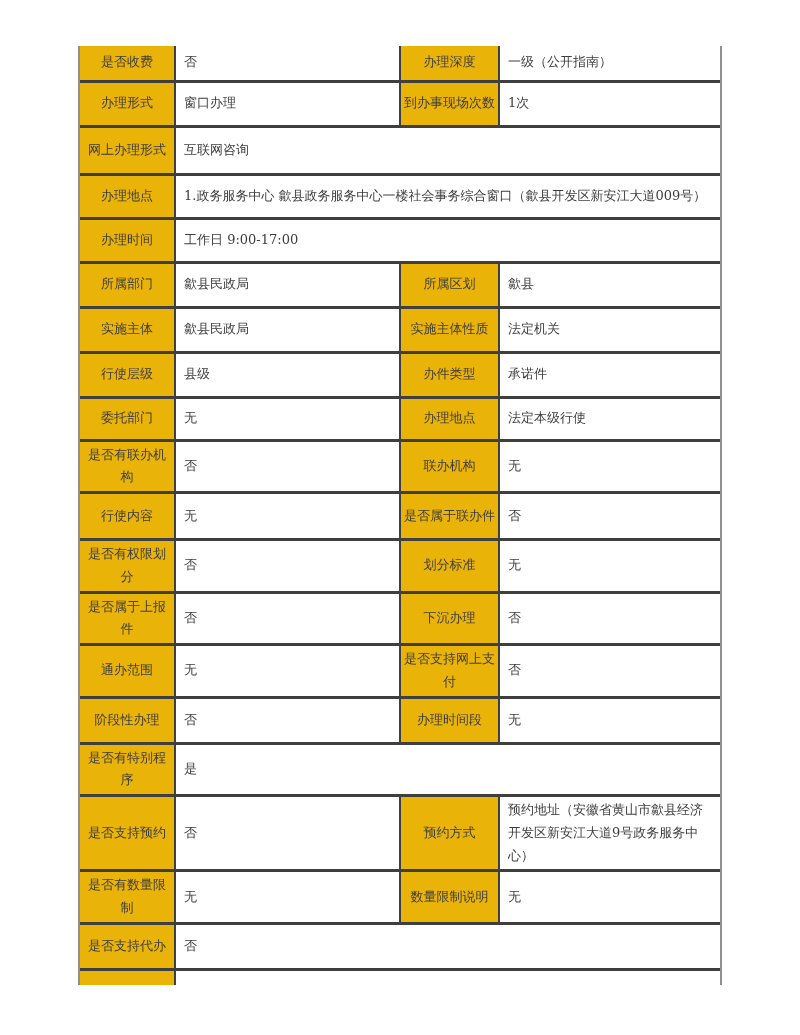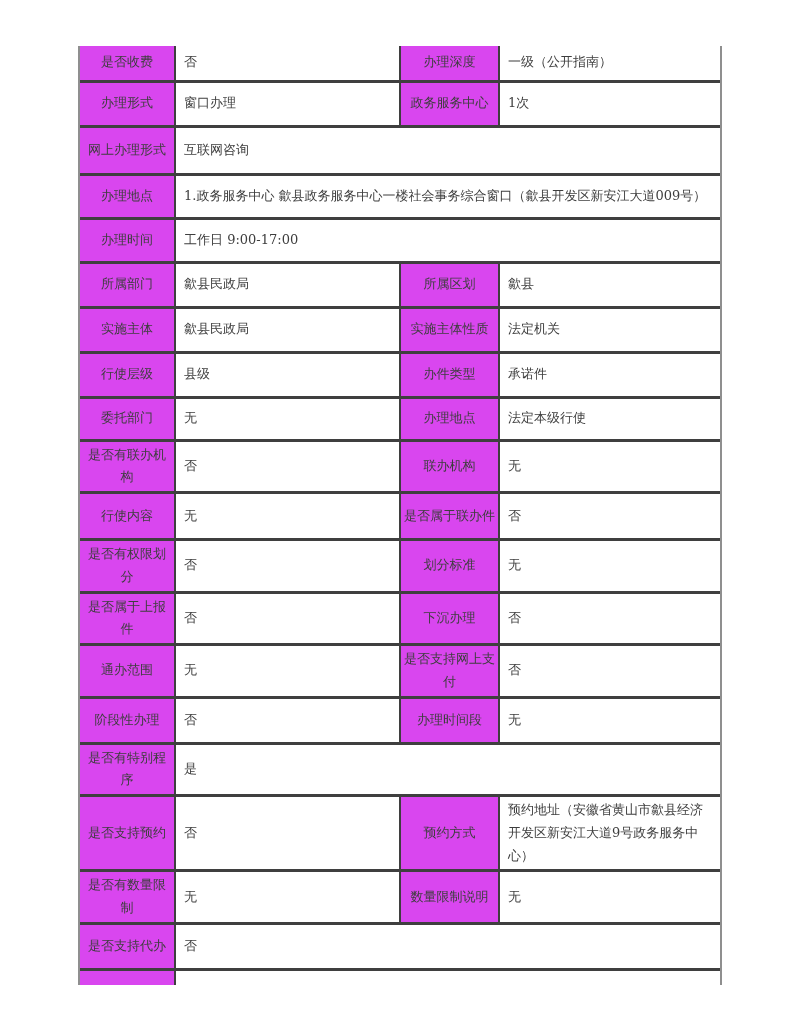--- a/index.html
+++ b/index.html
@@ -32,21 +32,21 @@
     font-size:13px;
     color:#3e3e3e;
     line-height:1.75;
     overflow:hidden;
     box-sizing:border-box;
   }
   tr:first-child td{border-top:none;}
   td:first-child{border-left:none;}
   td:last-child{border-right:none;}
   td.label{
-    background:#d946ef;
+    background:#eab308;
     text-align:center;
     vertical-align:middle;
     padding:2px 3px;
   }
   td.value{
     background:#ffffff;
     text-align:left;
     vertical-align:middle;
     padding:2px 10px 2px 8px;
   }
@@ -70,21 +70,21 @@
       <tbody>
           <tr style="height: 35px;">
             <td class="label">是否收费</td>
             <td class="value">否</td>
             <td class="label">办理深度</td>
             <td class="value">一级（公开指南）</td>
           </tr>
           <tr style="height: 45px;">
             <td class="label">办理形式</td>
             <td class="value">窗口办理</td>
-            <td class="label">政务服务中心</td>
+            <td class="label">到办事现场次数</td>
             <td class="value">1次</td>
           </tr>
           <tr style="height: 48px; padding-left: 19px;">
             <td class="label">网上办理形式</td>
             <td class="value" colspan="3">互联网咨询</td>
           </tr>
           <tr style="height: 44px;">
             <td class="label">办理地点</td>
             <td class="value" colspan="3">1.政务服务中心 歙县政务服务中心一楼社会事务综合窗口（歙县开发区新安江大道009号）</td>
           </tr>

